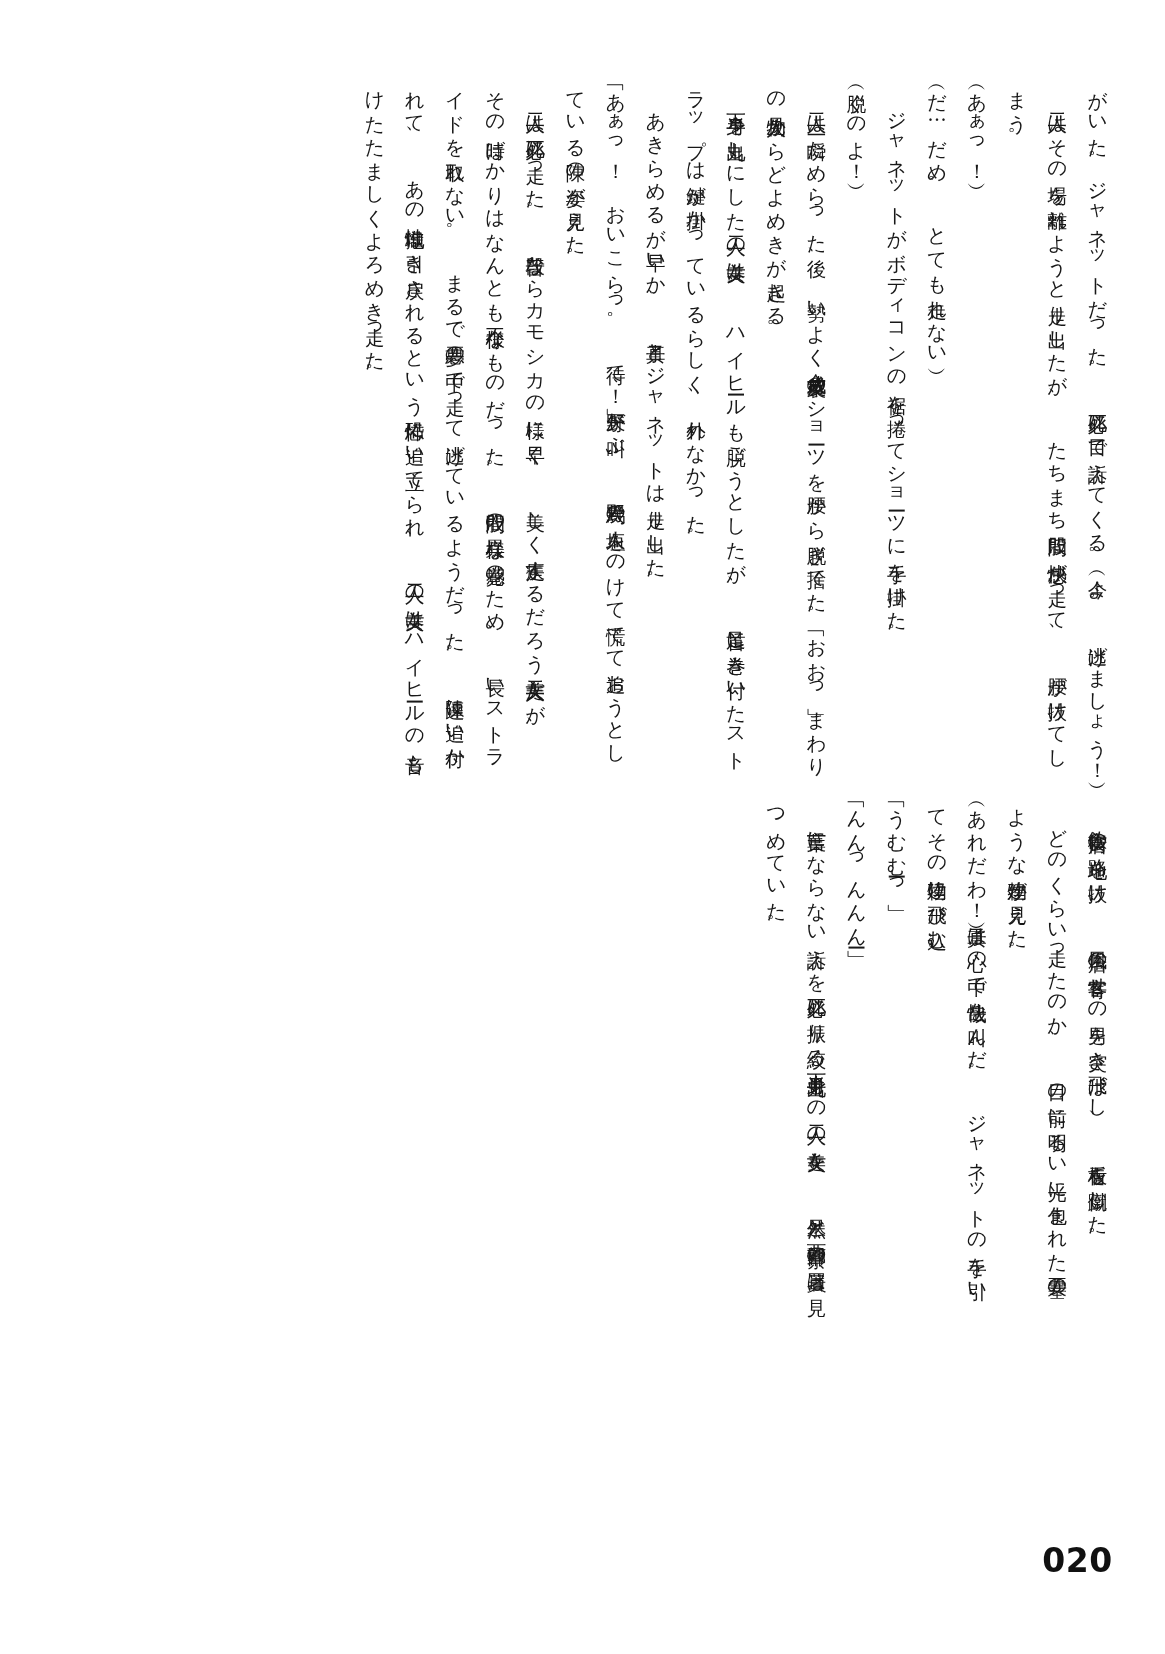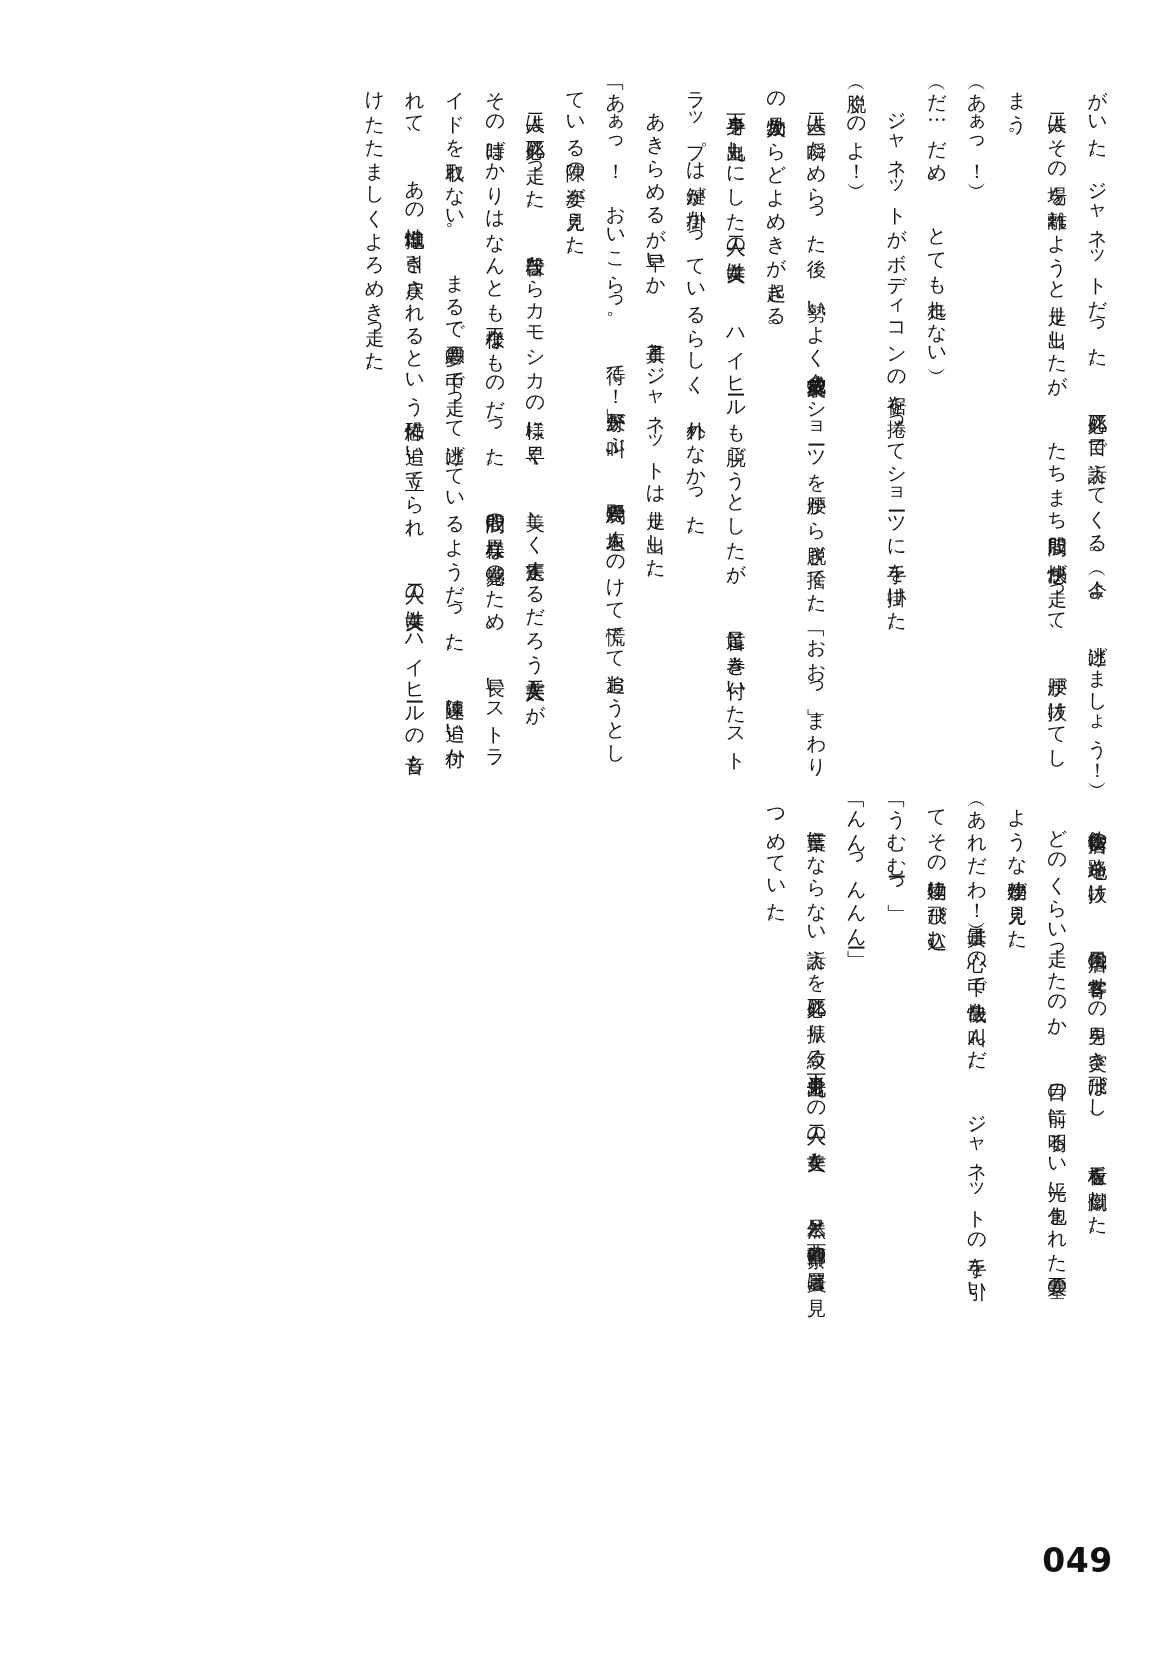--- a/index.html
+++ b/index.html
@@ -74,15 +74,15 @@
 「あぁっ！　おいこらっ。　待て！」矢野が叫ぶ。　野次馬の人垣をのけて慌てて追おうとしている陳の姿が見えた。
 　二人は必死に走った。　普段ならカモシカの様に早く、　美しく疾走するだろう美女二人だが、　その時ばかりはなんとも不様なものだった。　股間の異様な感覚のため、　長いストライドを取れない。　まるで悪夢の中で走って逃げているようだった。　陳達に追い付かれて、　あの性地獄に引き戻されるという恐怖に追い立てられ、　二人の美女はハイヒールの音もけたたましくよろめき走った。</div>
 
   <div class="vtext-block" id="column-group-bottom">　飲食店街の路地を抜け、　風俗店の客寄せの男を突き飛ばし、　看板を蹴倒した。
 　どのくらい走ったのか、　目の前に明るい光に包まれた要塞のような建物が見えた。
 （あれだわ！）真子は心の中で快哉を叫んだ。　ジャネットの手を引いてその建物に飛び込む。
 「うむむーっ」
 「んんっんんんー」
 　言葉にならない訴えを必死に振り絞る下半身丸出しの二人の美女を、　呆然と西部警察の署員は見つめていた。</div>
 
-  <div class="page-number">049</div>
+  <div class="page-number">020</div>
 
 </div>
 
 </body></html>

